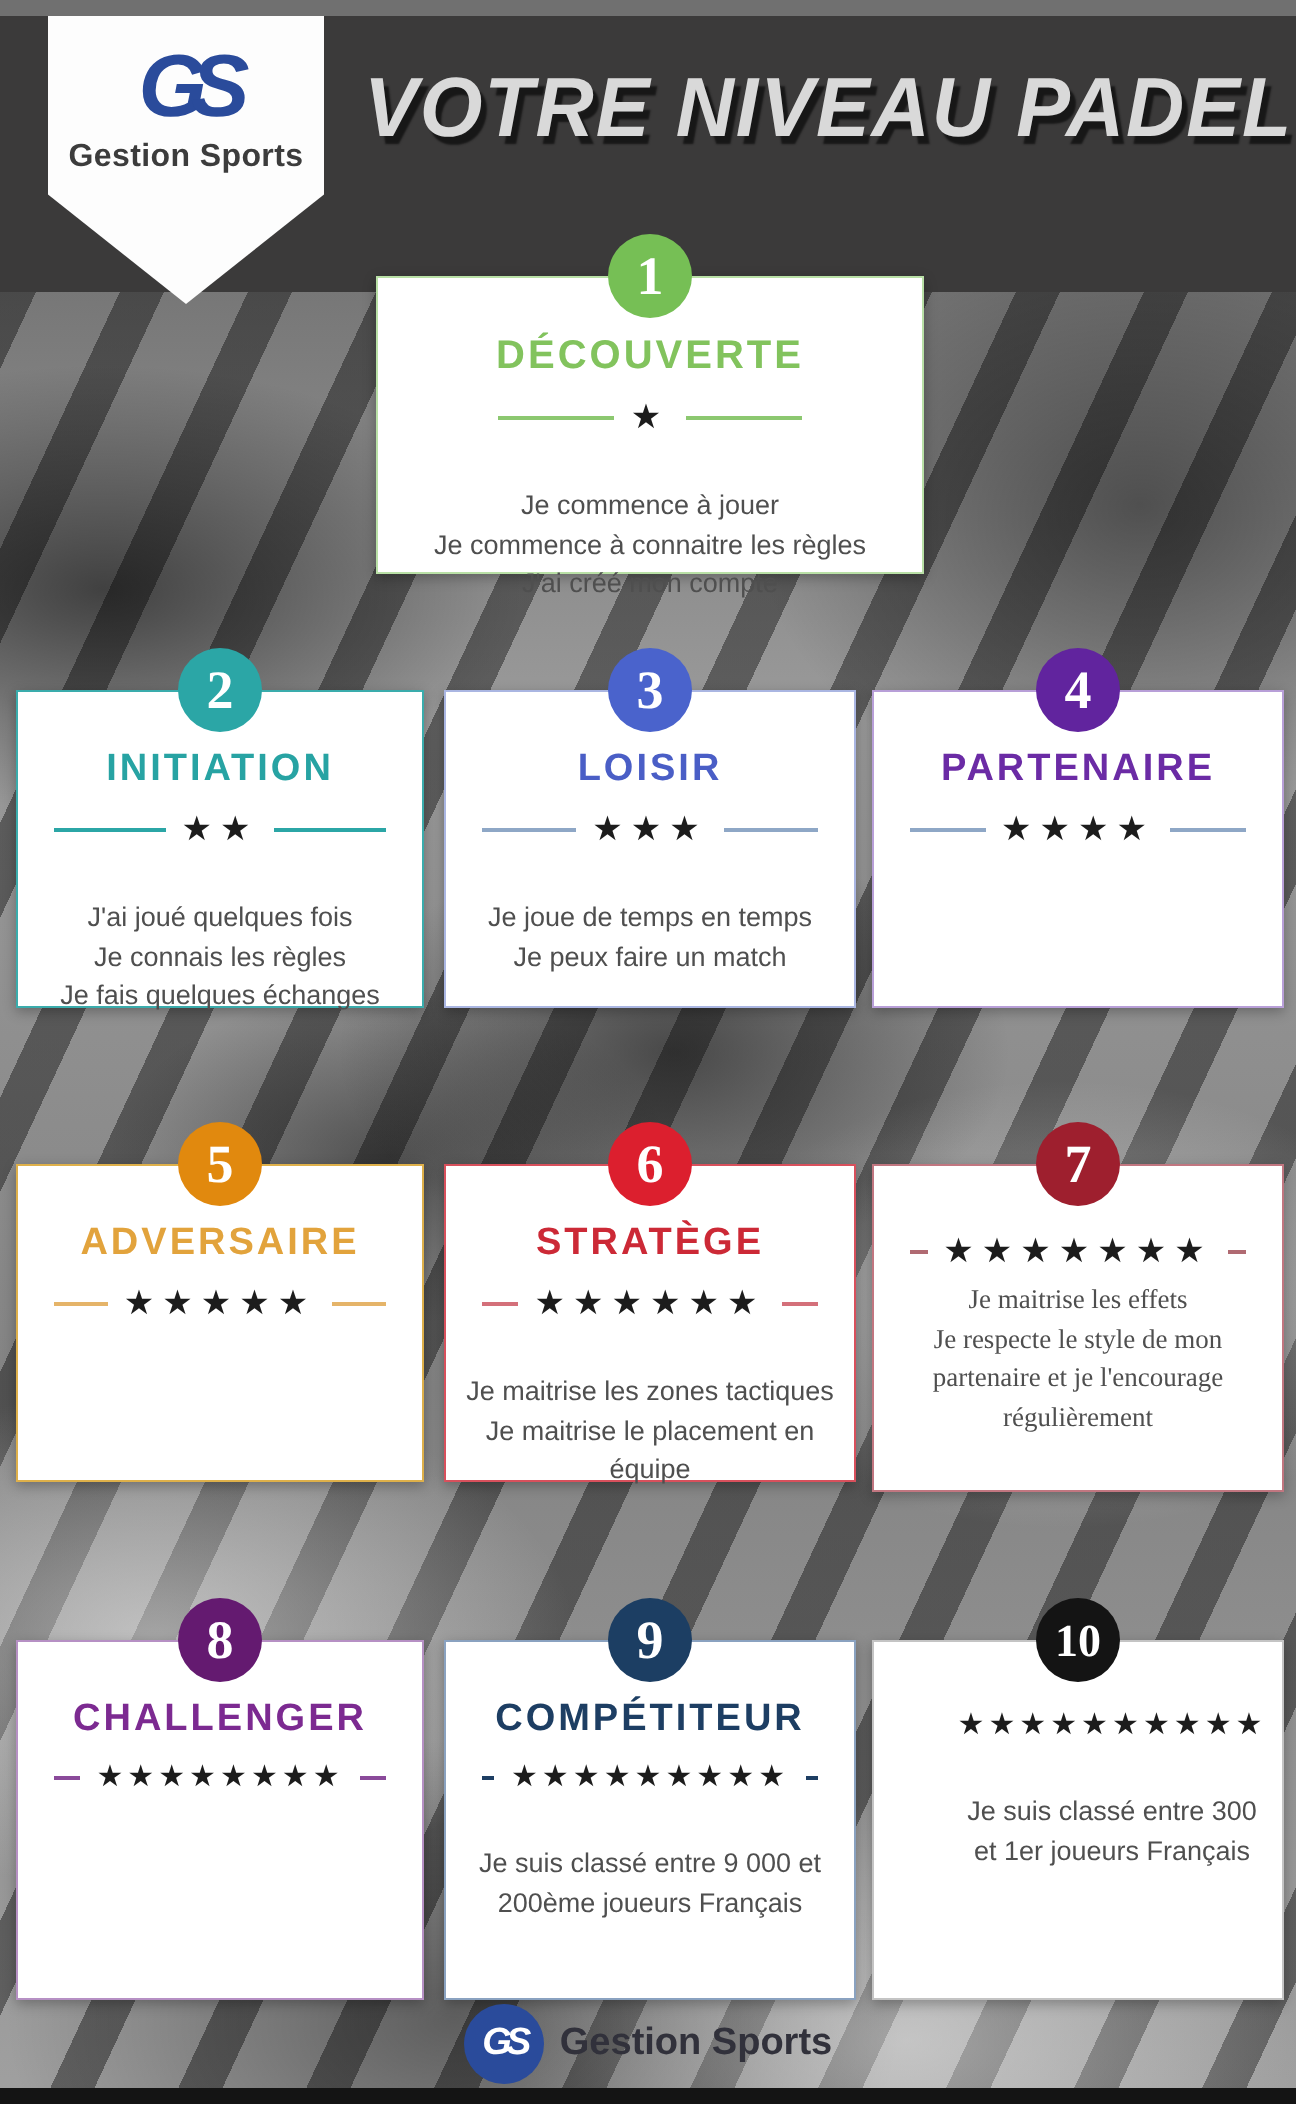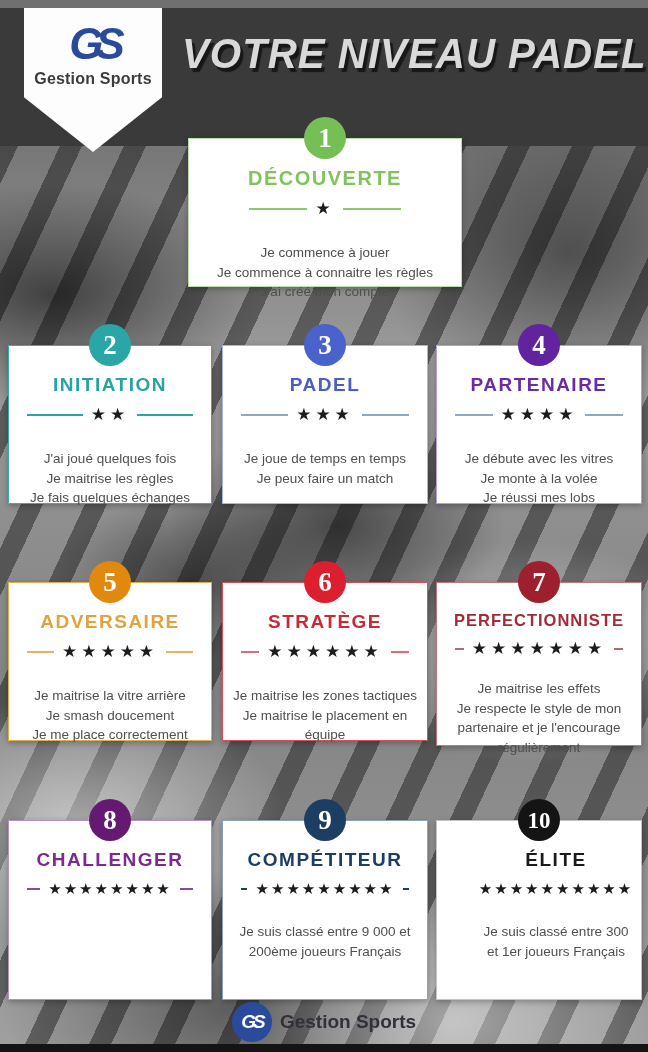--- a/index.html
+++ b/index.html
@@ -54,21 +54,21 @@
   
   .c1{left:188px;top:138px;width:274px;height:149px;}
   .c1 .card-title{font-size:20px;}
   .c2{left:8px;top:345px;width:204px;height:159px;}
   .c3{left:222px;top:345px;width:206px;height:159px;}
   .c4{left:436px;top:345px;width:206px;height:159px;}
   .c5{left:8px;top:582px;width:204px;height:159px;}
   .c6{left:222px;top:582px;width:206px;height:159px;}
   .c7{left:436px;top:582px;width:206px;height:164px;}
   .c7 .card-title{font-size:16.5px;letter-spacing:1px;}
-  .c7 .card-text{margin-top:22px;}
+  .c7 .card-text{margin-top:6px;font-family:Liberation Serif, serif;}
   .c8{left:8px;top:820px;width:204px;height:180px;}
   .c8 .card-text{margin-top:10px;font-size:13px;}
   .c9{left:222px;top:820px;width:206px;height:180px;}
   .c10{left:436px;top:820px;width:206px;height:180px;padding-left:42px;}
   .c10 .circle{font-size:23px;}
 
   
   .footer{position:absolute;left:0;top:1002px;width:648px;display:flex;
     align-items:center;justify-content:center;gap:8px;}
   .gs-disc{width:40px;height:40px;border-radius:50%;background:#2a4b9b;color:#fff;
@@ -105,77 +105,70 @@
 
   <div class="card c2" style="--circle: #2ba6a6; --title: #27a3a3; --line: #2ba6a6; --border: #3aacac;">
     <div class="circle">2</div>
     <div class="card-title">INITIATION</div>
     <div class="star-row">
       <span class="line"></span>
       <span class="stars">★★</span>
       <span class="line"></span>
     </div>
     <div class="card-text">J'ai joué quelques fois
-Je maitrise les règles
+Je connais les règles
 Je fais quelques échanges</div>
   </div>
 
   <div class="card c3" style="--circle: #4a63cc; --title: #4a5ec6; --line: #8ea7c6; --border: #aab6e2;">
     <div class="circle">3</div>
-    <div class="card-title">PADEL</div>
+    <div class="card-title">LOISIR</div>
     <div class="star-row">
       <span class="line"></span>
       <span class="stars">★★★</span>
       <span class="line"></span>
     </div>
     <div class="card-text">Je joue de temps en temps
 Je peux faire un match</div>
   </div>
 
   <div class="card c4" style="--circle: #61249e; --title: #6b2ba5; --line: #8ea7c6; --border: #b89fd8;">
     <div class="circle">4</div>
     <div class="card-title">PARTENAIRE</div>
     <div class="star-row">
       <span class="line"></span>
       <span class="stars">★★★★</span>
       <span class="line"></span>
     </div>
-    <div class="card-text">Je débute avec les vitres
-Je monte à la volée
-Je réussi mes lobs</div>
   </div>
 
   <div class="card c5" style="--circle: #e1890e; --title: #e2a33c; --line: #e5b469; --border: #deb04a;">
     <div class="circle">5</div>
     <div class="card-title">ADVERSAIRE</div>
     <div class="star-row">
       <span class="line"></span>
       <span class="stars">★★★★★</span>
       <span class="line"></span>
     </div>
-    <div class="card-text">Je maitrise la vitre arrière
-Je smash doucement
-Je me place correctement</div>
   </div>
 
   <div class="card c6" style="--circle: #dc1f2e; --title: #cc2936; --line: #d4707a; --border: #d8505c;">
     <div class="circle">6</div>
     <div class="card-title">STRATÈGE</div>
     <div class="star-row">
       <span class="line"></span>
       <span class="stars">★★★★★★</span>
       <span class="line"></span>
     </div>
     <div class="card-text">Je maitrise les zones tactiques
 Je maitrise le placement en équipe</div>
   </div>
 
   <div class="card c7" style="--circle: #9e1f2e; --title: #a52a38; --line: #b06a72; --border: #c17680;">
     <div class="circle">7</div>
-    <div class="card-title">PERFECTIONNISTE</div>
     <div class="star-row">
       <span class="line"></span>
       <span class="stars">★★★★★★★</span>
       <span class="line"></span>
     </div>
     <div class="card-text">Je maitrise les effets
 Je respecte le style de mon partenaire et je l'encourage régulièrement</div>
   </div>
 
   <div class="card c8 dense" style="--circle: #641a70; --title: #7c2a91; --line: #8a4a9a; --border: #b690c4;">
@@ -194,21 +187,20 @@
     <div class="star-row">
       <span class="line"></span>
       <span class="stars">★★★★★★★★★</span>
       <span class="line"></span>
     </div>
     <div class="card-text">Je suis classé entre 9 000 et 200ème joueurs Français</div>
   </div>
 
   <div class="card c10 dense" style="--circle: #141414; --title: #1a1a1a; --line: #1a1a1a; --border: #c4c4c4;">
     <div class="circle">10</div>
-    <div class="card-title">ÉLITE</div>
     <div class="star-row">
       <span class="stars">★★★★★★★★★★</span>
     </div>
     <div class="card-text">Je suis classé entre 300 et 1er joueurs Français</div>
   </div>
 
   <div class="footer">
     <div class="gs-disc">GS</div>
     <div class="footer-brand">Gestion Sports</div>
   </div>

